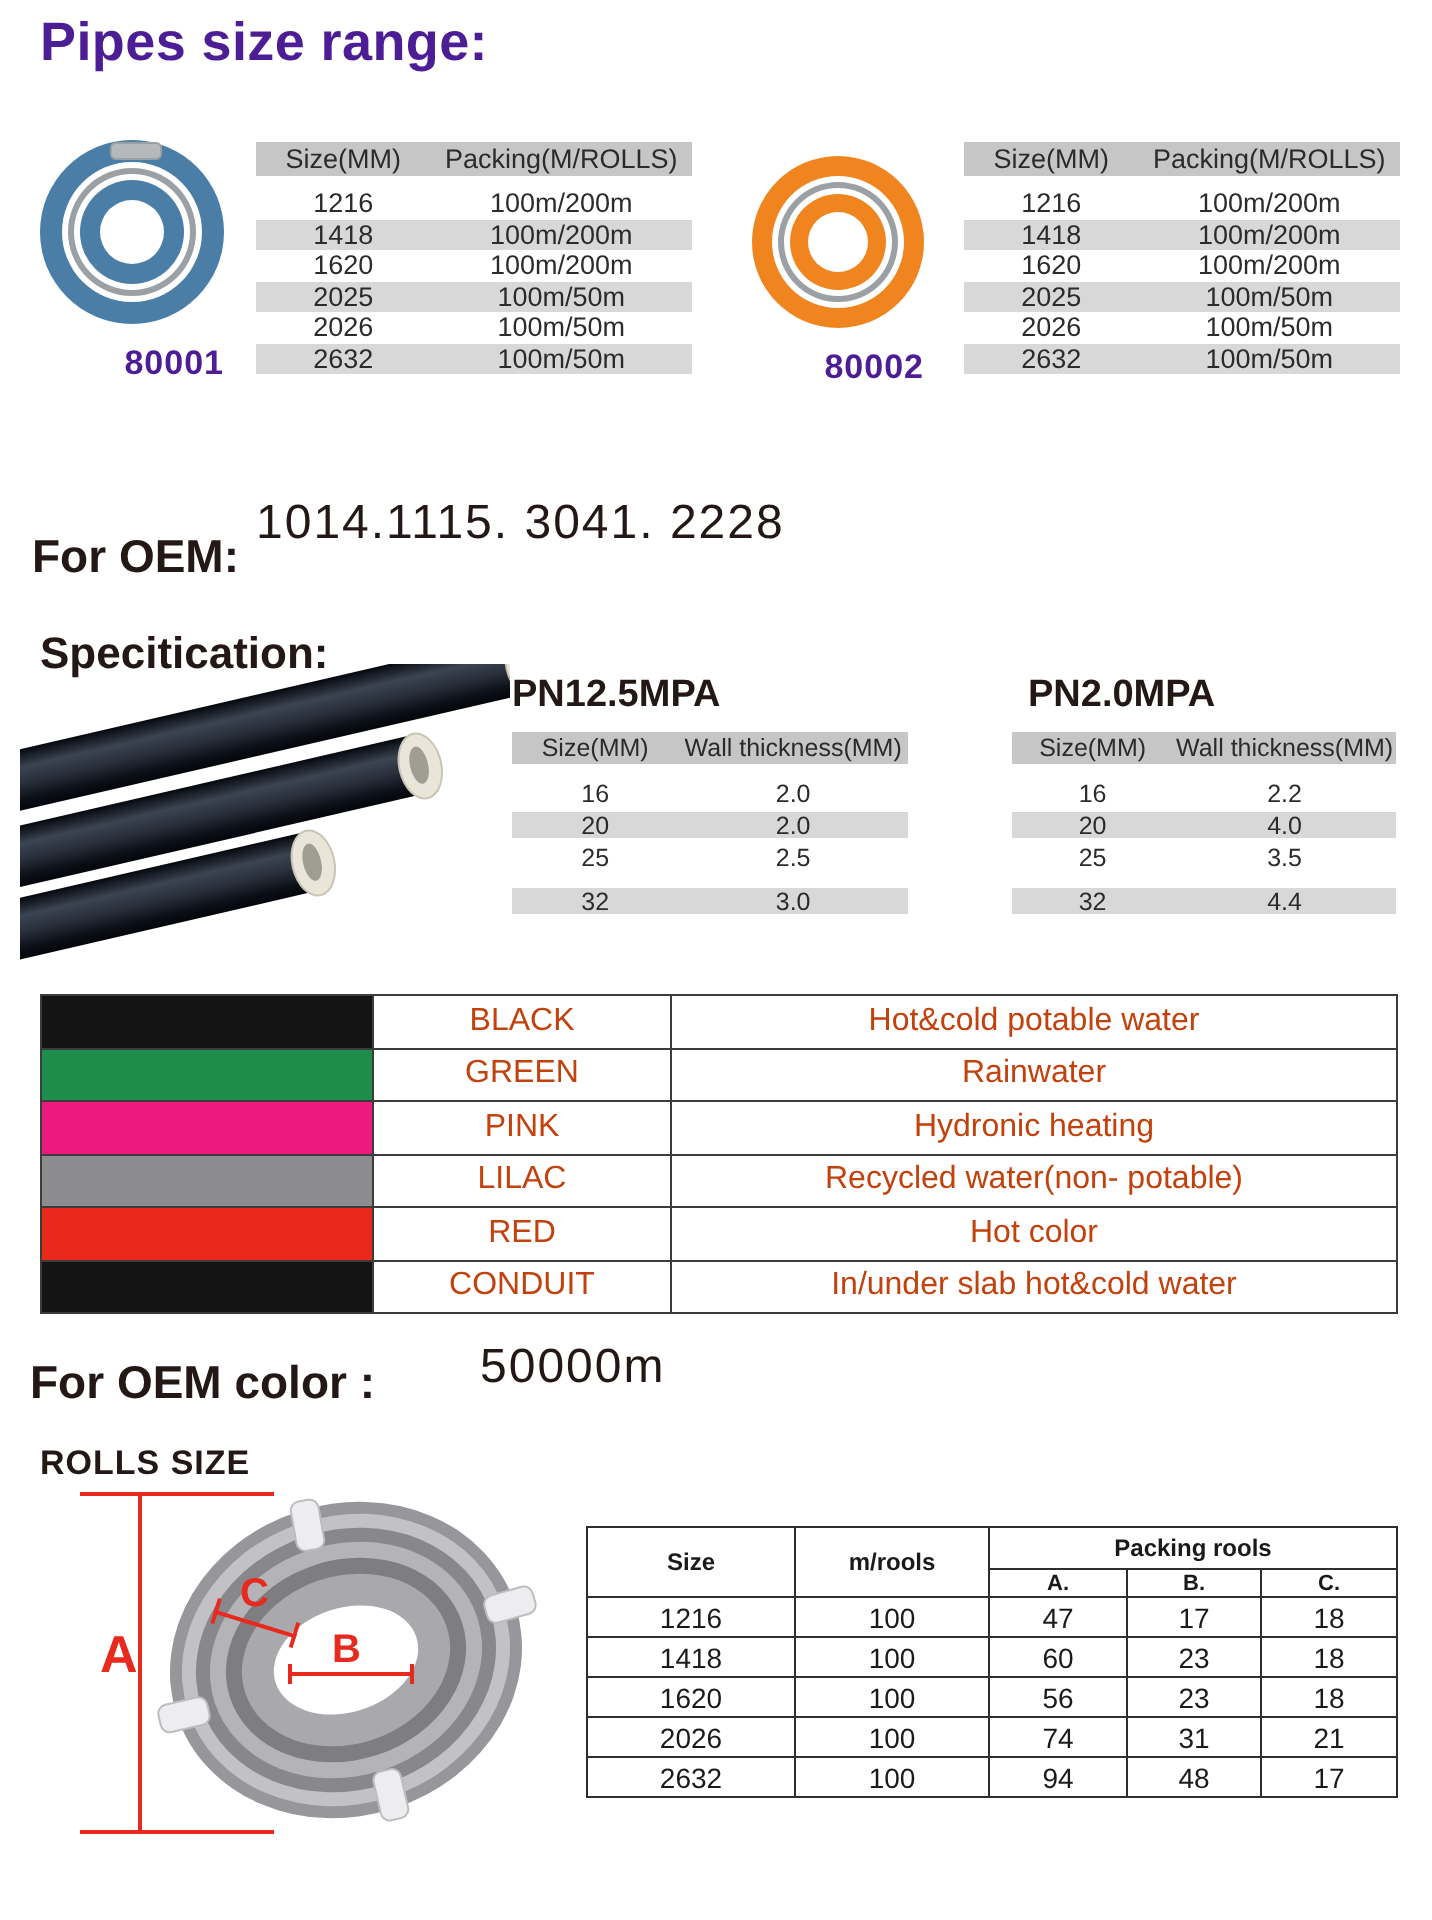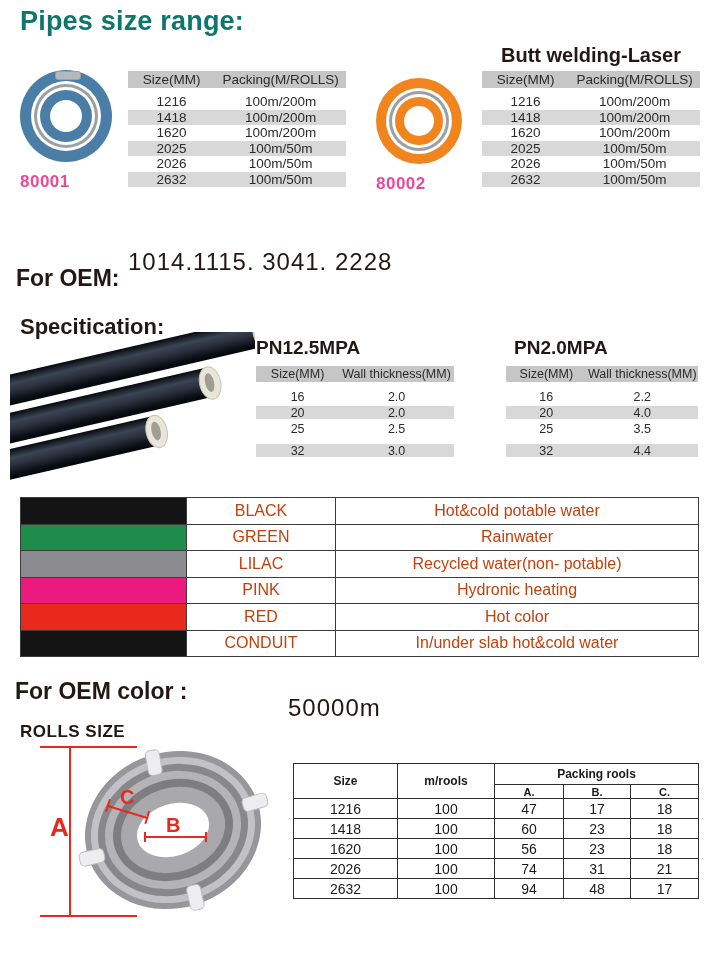--- a/index.html
+++ b/index.html
@@ -1,21 +1,21 @@
 <!DOCTYPE html>
 <html><head>
 <meta charset="utf-8">
 <style>
   html,body{margin:0;padding:0;background:#ffffff;}
   #page{position:relative;width:716px;height:960px;background:#ffffff;overflow:hidden;
         font-family:"Liberation Sans", sans-serif;color:#2b2b2b;}
   .abs{position:absolute;}
 
   
-  .h-main{font-size:27px;font-weight:bold;color:#0f766e;letter-spacing:0.2px;}
+  .h-main{font-size:27px;font-weight:bold;color:#4c1d95;letter-spacing:0.2px;}
   .h-sub{font-size:22px;font-weight:bold;color:#231815;}
   .h-val{font-size:24px;font-weight:normal;color:#231815;letter-spacing:1px;}
 
   
   .wtable{width:218px;}
   .wtitle{position:absolute;top:0;left:0;width:100%;text-align:center;font-size:20px;font-weight:bold;color:#231815;}
   .whead{position:absolute;top:27px;left:0;width:100%;height:17px;background:#c6c6c6;
          display:flex;align-items:center;font-size:13.5px;color:#2b2b2b;}
   .wrow{position:absolute;left:0;width:100%;height:15.5px;display:flex;align-items:center;font-size:13.5px;}
   .wrow.band{background:#d8d8d8;}
@@ -26,21 +26,21 @@
   .ptitle{position:absolute;top:0;left:0;font-size:19px;font-weight:bold;color:#231815;}
   .phead{position:absolute;top:29px;left:0;width:100%;height:16px;background:#c6c6c6;
          display:flex;align-items:center;font-size:12.5px;}
   .prow{position:absolute;left:0;width:100%;height:13px;display:flex;align-items:center;font-size:12.5px;}
   .prow.band{background:#d8d8d8;}
   .pc1{width:42%;text-align:center;}
   .pc2{width:58%;text-align:center;}
 
   
   .ring-layer{position:absolute;border-radius:50%;}
-  .ring-code{font-size:17px;font-weight:bold;color:#ec4899;text-align:left;letter-spacing:0.5px;}
+  .ring-code{font-size:17px;font-weight:bold;color:#4c1d95;text-align:right;letter-spacing:0.5px;}
 
   
   table.ctable{border-collapse:collapse;width:678px;table-layout:fixed;}
   table.ctable td{border:1px solid #3c3c3c;height:25.5px;text-align:center;
                   font-size:16px;color:#c2410c;padding:0;}
 
   
   table.rtable{border-collapse:collapse;width:405px;table-layout:fixed;}
   table.rtable th, table.rtable td{border:1.5px solid #2e2e2e;text-align:center;padding:0;color:#1a1a1a;}
   table.rtable th.big{font-size:12px;font-weight:bold;height:20px;}
@@ -117,21 +117,20 @@
         <span class="wc1">2026</span>
         <span class="wc2">100m/50m</span>
       </div>
     <div class="wrow band" style="top:127.5px;">
         <span class="wc1">2632</span>
         <span class="wc2">100m/50m</span>
       </div>
   </div>
 
   <div class="abs wtable" style="left:482px;top:44px;height:145px;">
-    <div class="wtitle">Butt welding-Laser</div>
     <div class="whead">
       <span class="wc1">Size(MM)</span>
       <span class="wc2">Packing(M/ROLLS)</span>
     </div>
     <div class="wrow" style="top:50px;">
         <span class="wc1">1216</span>
         <span class="wc2">100m/200m</span>
       </div>
     <div class="wrow band" style="top:65.5px;">
         <span class="wc1">1418</span>
@@ -236,45 +235,45 @@
         <td style="background: rgb(20, 20, 20);"></td>
         <td>BLACK</td>
         <td>Hot&amp;cold potable water</td>
       </tr>
       <tr>
         <td style="background: rgb(30, 140, 74);"></td>
         <td>GREEN</td>
         <td>Rainwater</td>
       </tr>
       <tr>
+        <td style="background: rgb(236, 26, 126);"></td>
+        <td>PINK</td>
+        <td>Hydronic heating</td>
+      </tr>
+      <tr>
         <td style="background: rgb(140, 140, 144);"></td>
         <td>LILAC</td>
         <td>Recycled water(non- potable)</td>
       </tr>
       <tr>
-        <td style="background: rgb(236, 26, 126);"></td>
-        <td>PINK</td>
-        <td>Hydronic heating</td>
-      </tr>
-      <tr>
         <td style="background: rgb(233, 41, 28);"></td>
         <td>RED</td>
         <td>Hot color</td>
       </tr>
       <tr>
         <td style="background: rgb(20, 20, 20);"></td>
         <td>CONDUIT</td>
         <td>In/under slab hot&amp;cold water</td>
       </tr>
     </tbody>
       </table>
   </div>
 
   <div class="abs h-sub" style="left:15px;top:678px;font-size:23px;">For OEM color :</div>
-  <div class="abs h-val" style="left:240px;top:694px;margin-left:48px;">50000m</div>
+  <div class="abs h-val" style="left:240px;top:670px;">50000m</div>
 
   <div class="abs" style="left:20px;top:722px;font-size:17px;font-weight:bold;color:#231815;letter-spacing:0.5px;">ROLLS SIZE</div>
 
   <div class="coil-wrap">
     <div class="coil-layer" style="inset:0;background:#97979b;"></div>
     <div class="coil-layer" style="inset:6px;background:#c2c2c6;"></div>
     <div class="coil-layer" style="inset:13px;background:#88888c;"></div>
     <div class="coil-layer" style="inset:20px;background:#b4b4b8;"></div>
     <div class="coil-layer" style="inset:28px;background:#7e7e82;"></div>
     <div class="coil-layer" style="inset:36px;background:#a9a9ad;"></div>

